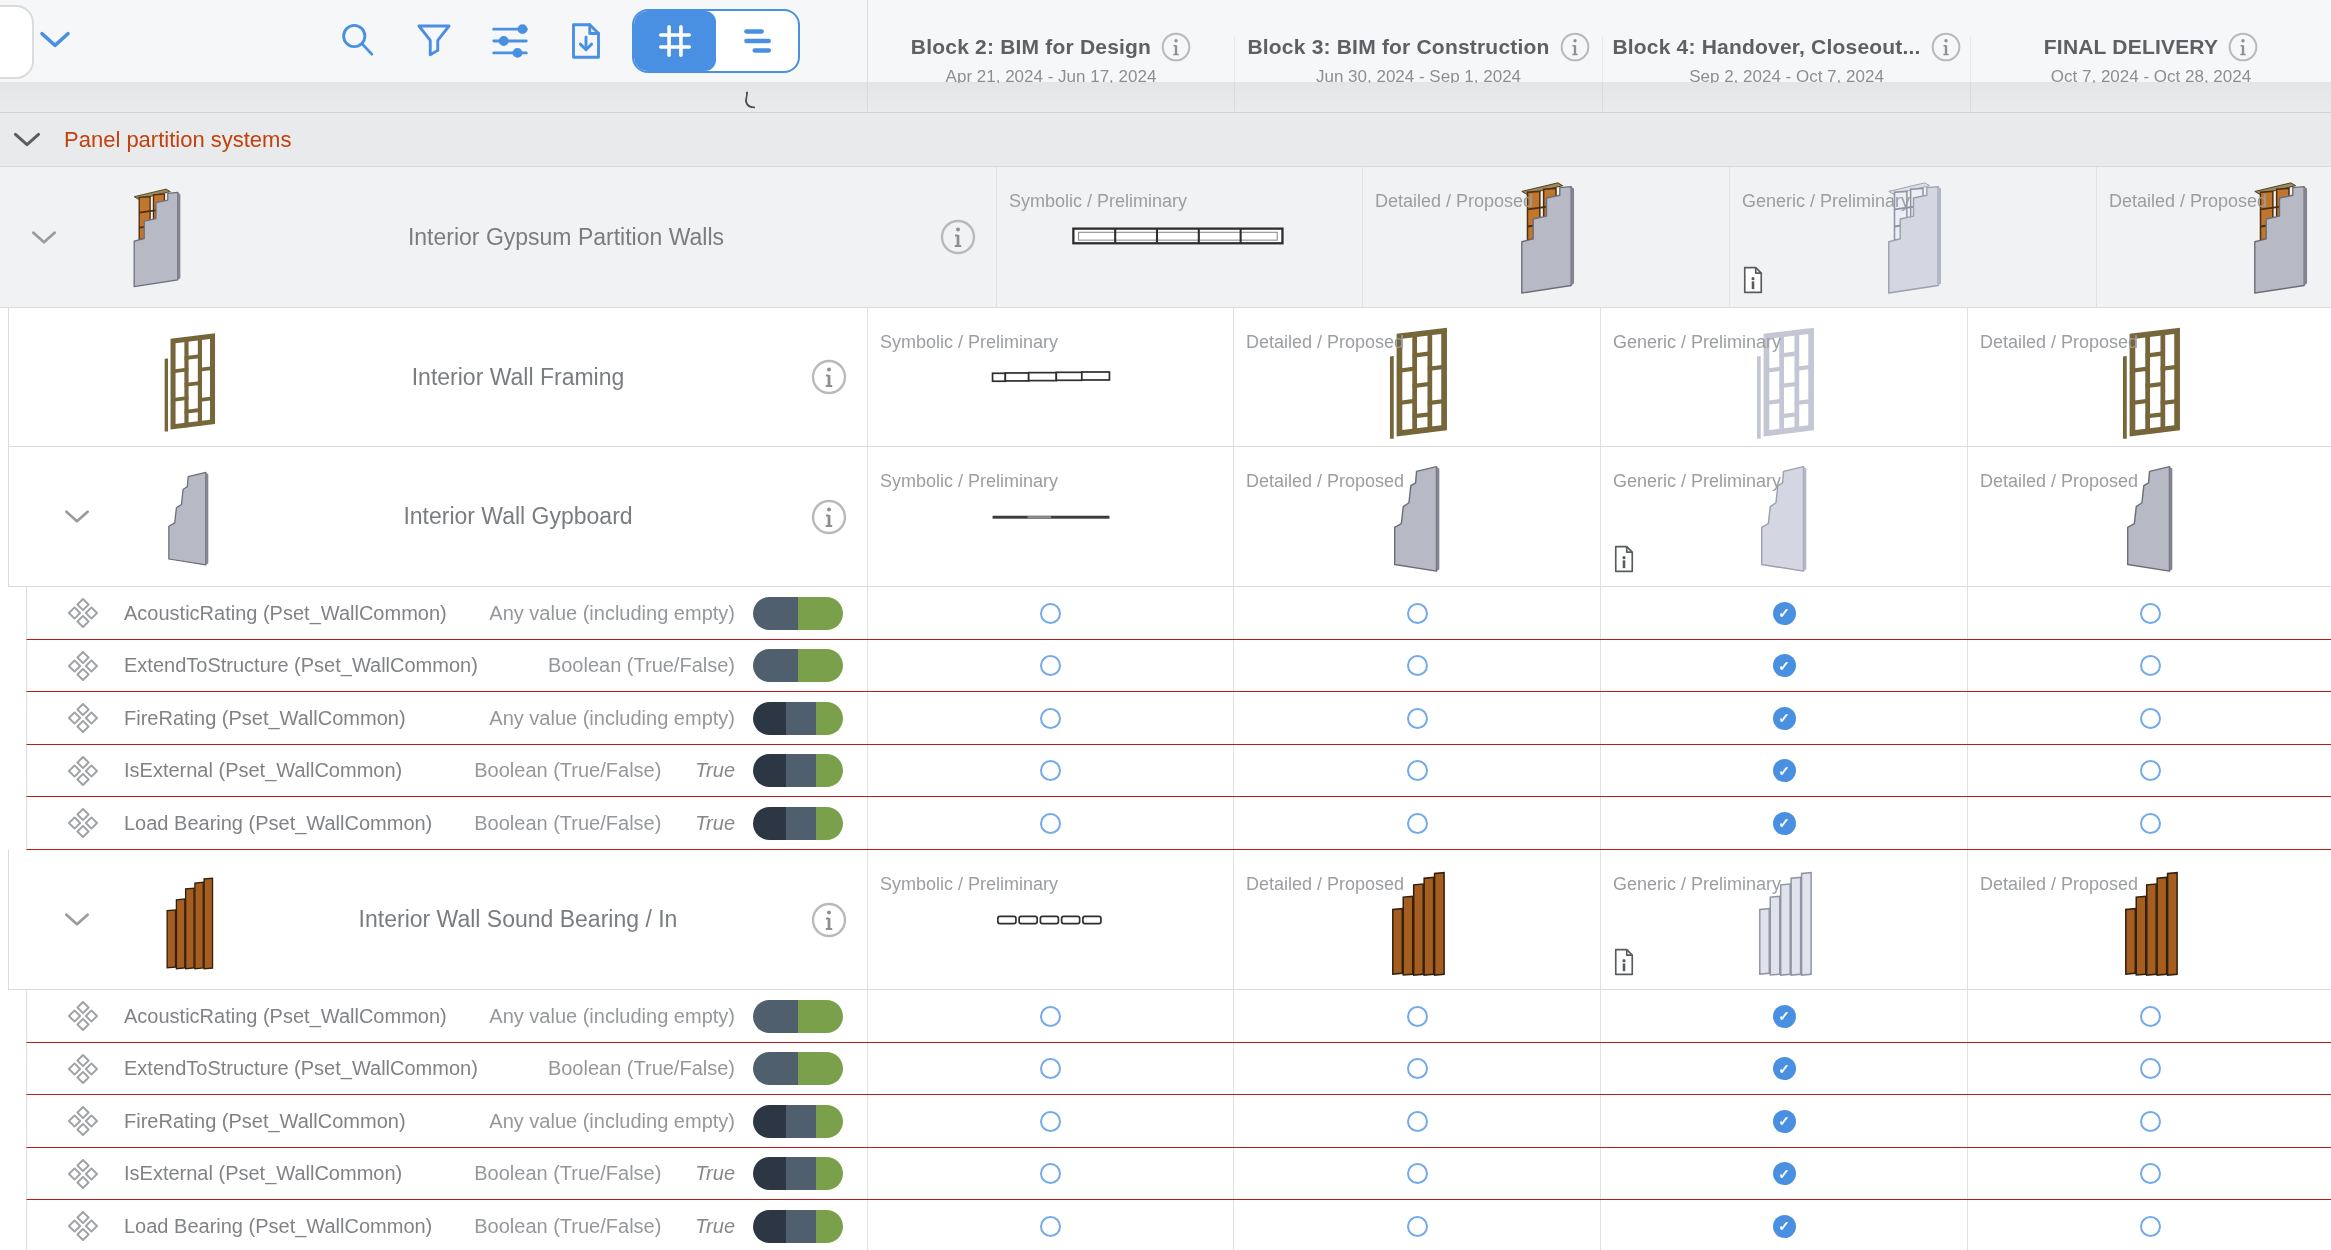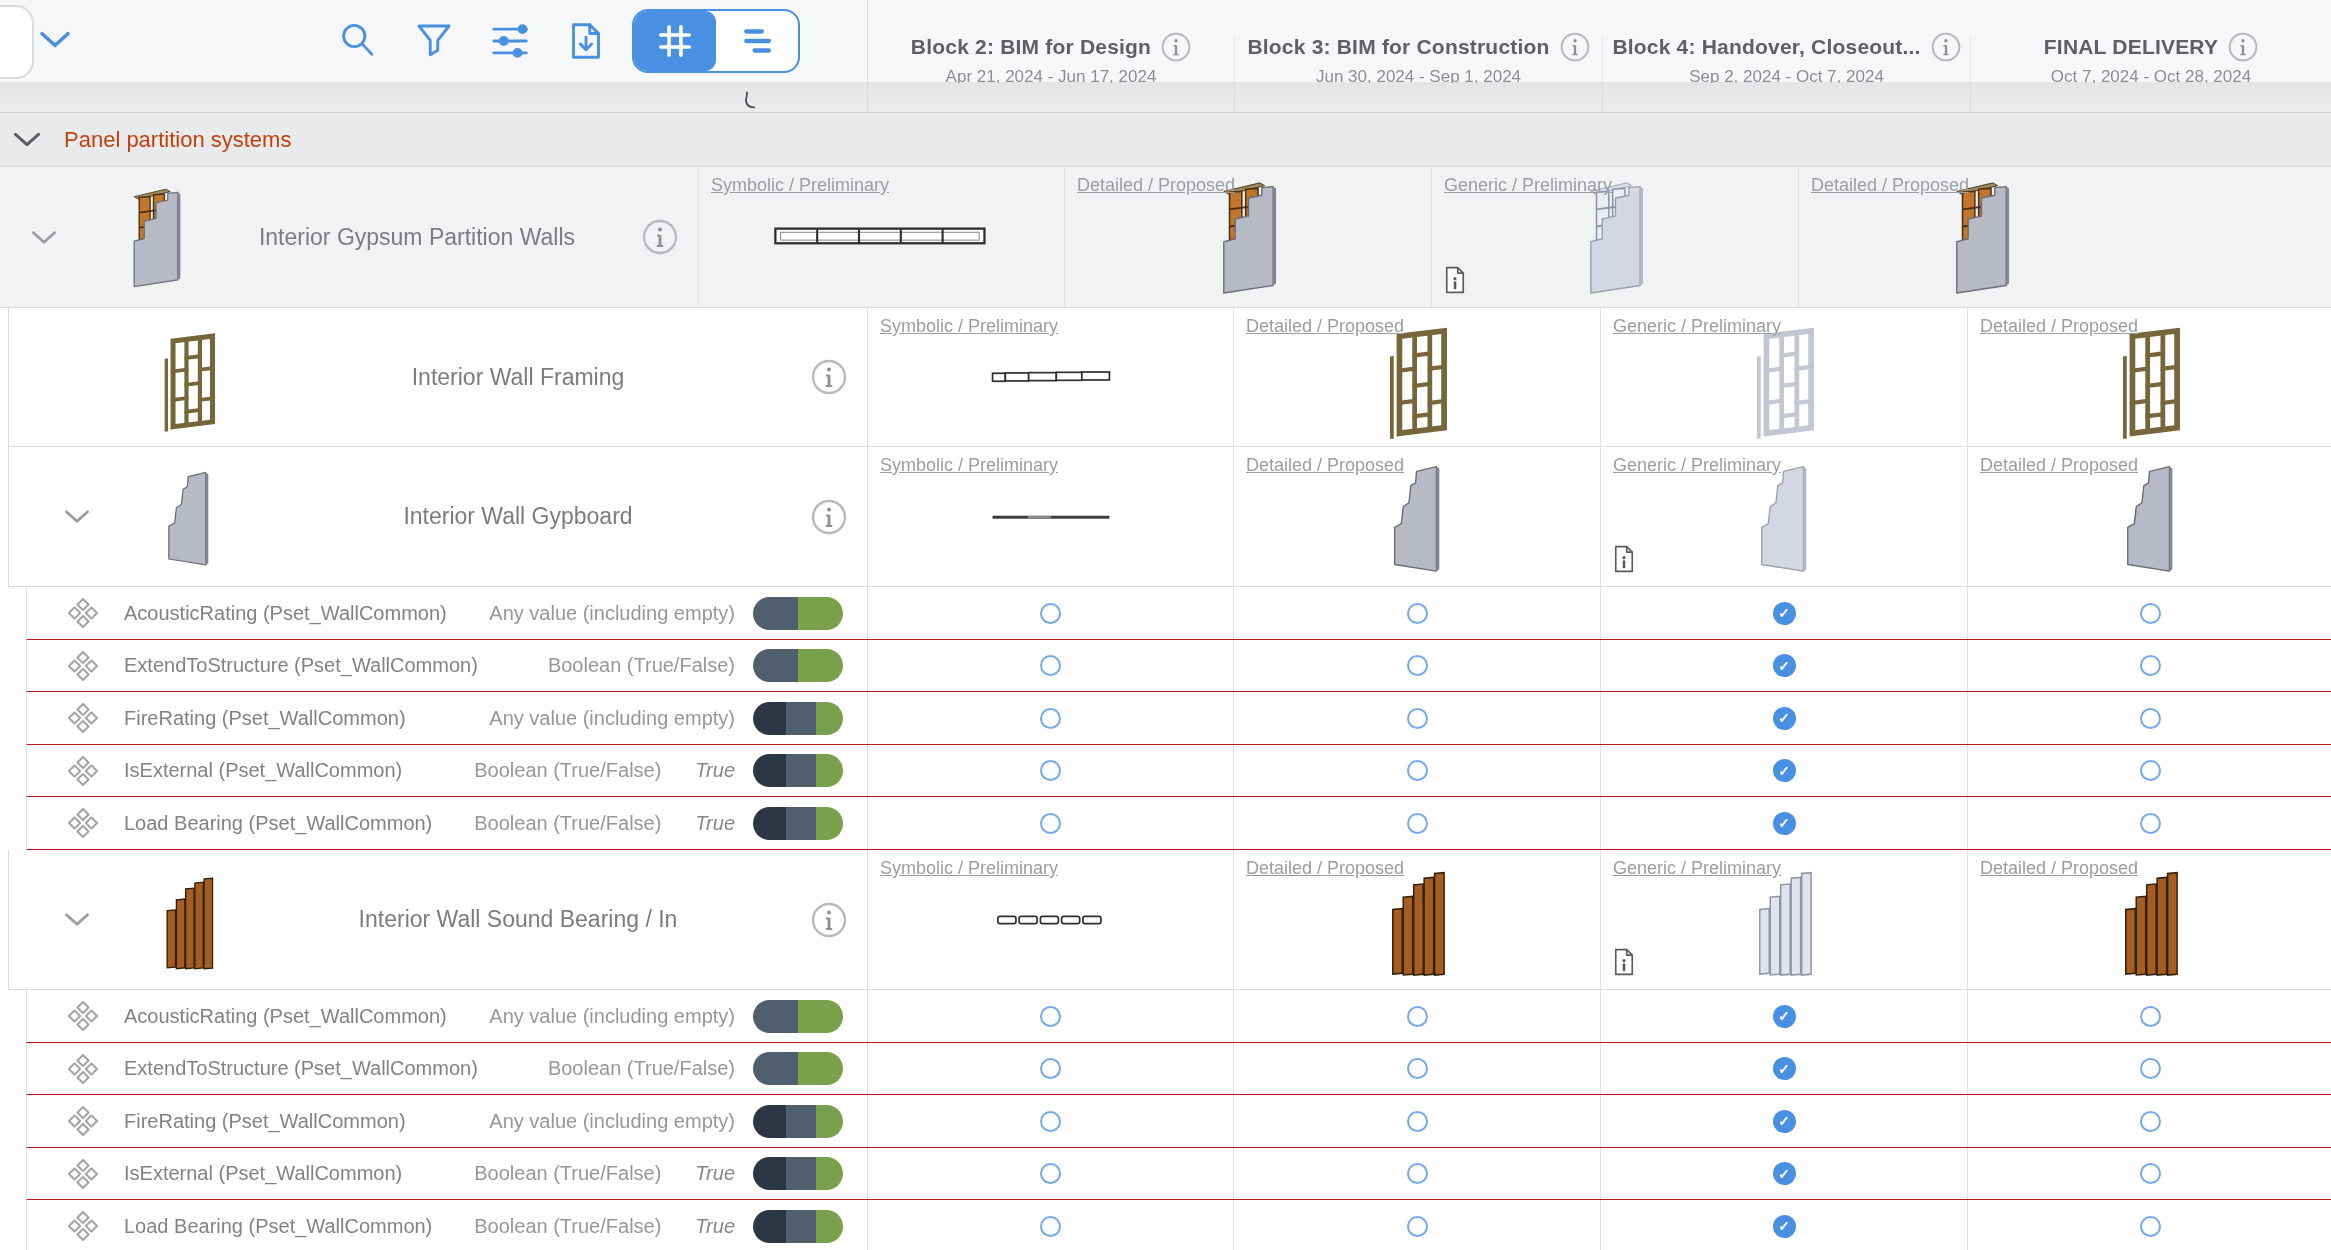--- a/index.html
+++ b/index.html
@@ -42,34 +42,34 @@
   .group-label{margin-left:22px;font-size:22px;color:#c2410c;}
 
   
   .row{display:flex;background:#fff;border-bottom:1px solid #d9dbdd;box-sizing:border-box;}
   .row.indent8{margin-left:8px;border-left:1px solid #d9dbdd;}
   .row.indent26{margin-left:26px;border-left:1px solid #dcdee0;border-bottom:1px solid #b91c1c;}
   .row .cell{flex:none;border-right:1px solid #dfe1e3;box-sizing:border-box;position:relative;}
   .row .cell:last-child{border-right:none;}
   .lc{display:flex;align-items:center;}
   .row.gray, .row.gray .cell{background:#f1f2f3;}
-  .lw0{width:699px;} .lw8{width:859px;} .lw26{width:841px;}
+  .lw0{width:997px;} .lw8{width:859px;} .lw26{width:841px;}
 
   
   .el-chevron{flex:none;color:#9a9da0;cursor:pointer;display:flex;}
   .el-chevron.lvl1{margin-left:30px;}
   .el-chevron.lvl2{margin-left:54px;}
   .el-chevron.hidden{visibility:hidden;}
   .el-thumb{flex:none;width:84px;margin-left:56px;display:flex;align-items:center;justify-content:center;}
   .el-title{flex:1;text-align:center;font-size:23px;color:#7a7d80;white-space:nowrap;overflow:hidden;}
   .el-info{margin:0 20px 0 6px;cursor:pointer;}
 
   
   .sc{display:flex;align-items:center;justify-content:center;}
-  .sc-label{position:absolute;top:8px;left:12px;font-size:18px;color:#9b9ea1;white-space:nowrap;overflow:hidden;max-width:95%;z-index:2;text-decoration:underline;}
+  .sc-label{position:absolute;top:24px;left:12px;font-size:18px;color:#9b9ea1;white-space:nowrap;overflow:hidden;max-width:95%;z-index:2;}
   .sc-badge{position:absolute;bottom:9px;left:12px;z-index:2;}
   .sc svg.thumb{position:relative;z-index:1;}
 
   
   .prop-left{display:flex;align-items:center;}
   .p-icon{flex:none;margin-left:41px;display:flex;}
   .p-name{flex:none;margin-left:26px;font-size:20px;color:#808386;white-space:nowrap;}
   .p-meta{flex:1;min-width:0;margin-left:24px;margin-right:18px;overflow:hidden;text-align:right;white-space:nowrap;font-size:20px;color:#95989b;}
   .p-value{font-style:italic;color:#85878a;margin-left:34px;}
   .pill{flex:none;width:90px;height:33px;border-radius:17px;overflow:hidden;display:flex;margin-right:24px;cursor:pointer;}

